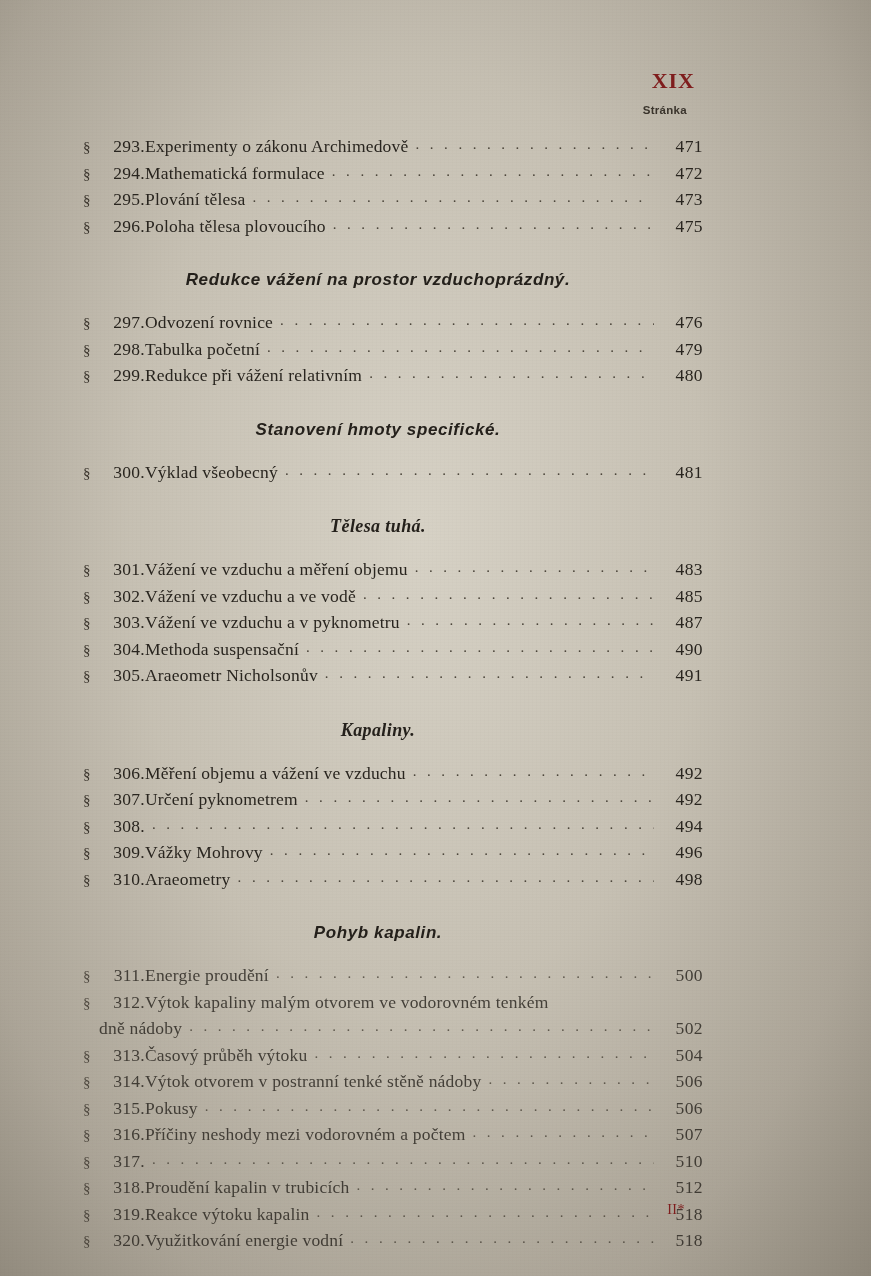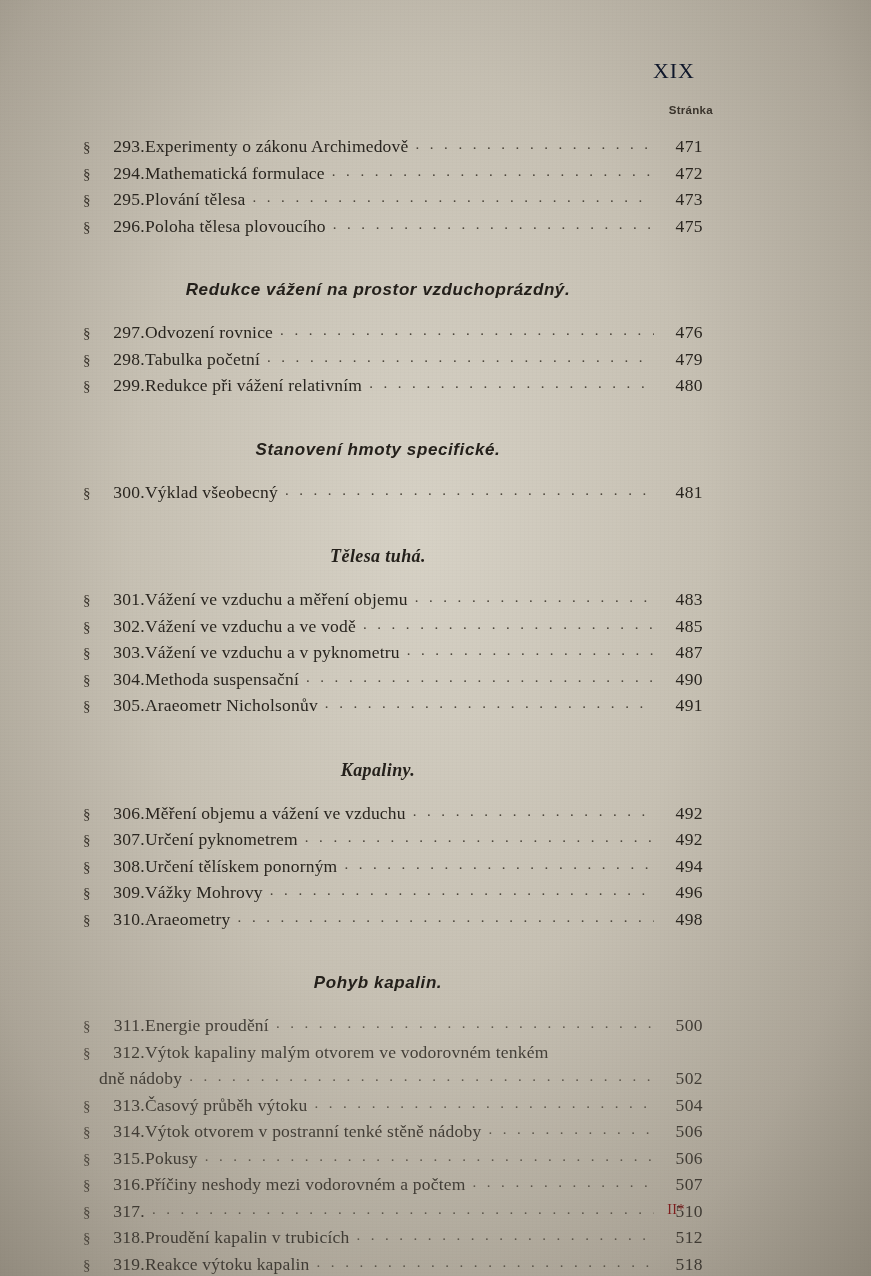--- a/index.html
+++ b/index.html
@@ -35,29 +35,29 @@
   .content {
     position: absolute;
     left: 0; top: 0;
     width: 871px;
     height: 1276px;
   }
 
   .page-number {
     position: absolute;
     right: 176px;
-    top: 58px;
+    top: 68px;
     font-size: 22px;
     letter-spacing: 1px;
-    font-weight: 400;
-    color: #0f172a;
+    font-weight: 700;
+    color: #7f1d1d;
   }
   .col-head {
     position: absolute;
-    right: 158px;
+    right: 184px;
     top: 104px;
     font-size: 11.5px;
     font-weight: 700;
     letter-spacing: 0.3px;
     color: #3a342c;
     font-family: "Liberation Sans", sans-serif;
   }
 
   .toc {
     position: absolute;
@@ -110,21 +110,21 @@
   }
 
   .section-head {
     text-align: center;
     font-family: "Liberation Sans", sans-serif;
     font-weight: 700;
     font-style: italic;
     font-size: 17px;
     letter-spacing: 0.6px;
     color: #24201b;
-    margin: 40px 0 20px 0;
+    margin: 30px 0 20px 0;
     padding-right: 30px;
   }
   .section-head.serif {
     font-family: "Liberation Serif", serif;
     font-style: italic;
     font-weight: 700;
     font-size: 18px;
     letter-spacing: 0.4px;
   }
   .gap-s { height: 12px; }
@@ -258,21 +258,20 @@
       <div class="entry">
         <span class="sec">§</span>
         <span class="num">307.</span>
         <span class="title">Určení pyknometrem</span>
         <span class="leader">. . . . . . . . . . . . . . . . . . . . . . . . . . . . . . . . . . . . . . . . . .</span>
         <span class="pg">492</span>
       </div>
       <div class="entry">
         <span class="sec">§</span>
         <span class="num">308.</span>
-        <span class="title">Určení tělískem ponorným</span>
         <span class="leader">. . . . . . . . . . . . . . . . . . . . . . . . . . . . . . . . . . . . . . . . . .</span>
         <span class="pg">494</span>
       </div>
       <div class="entry">
         <span class="sec">§</span>
         <span class="num">309.</span>
         <span class="title">Vážky Mohrovy</span>
         <span class="leader">. . . . . . . . . . . . . . . . . . . . . . . . . . . . . . . . . . . . . . . . . .</span>
         <span class="pg">496</span>
       </div>

